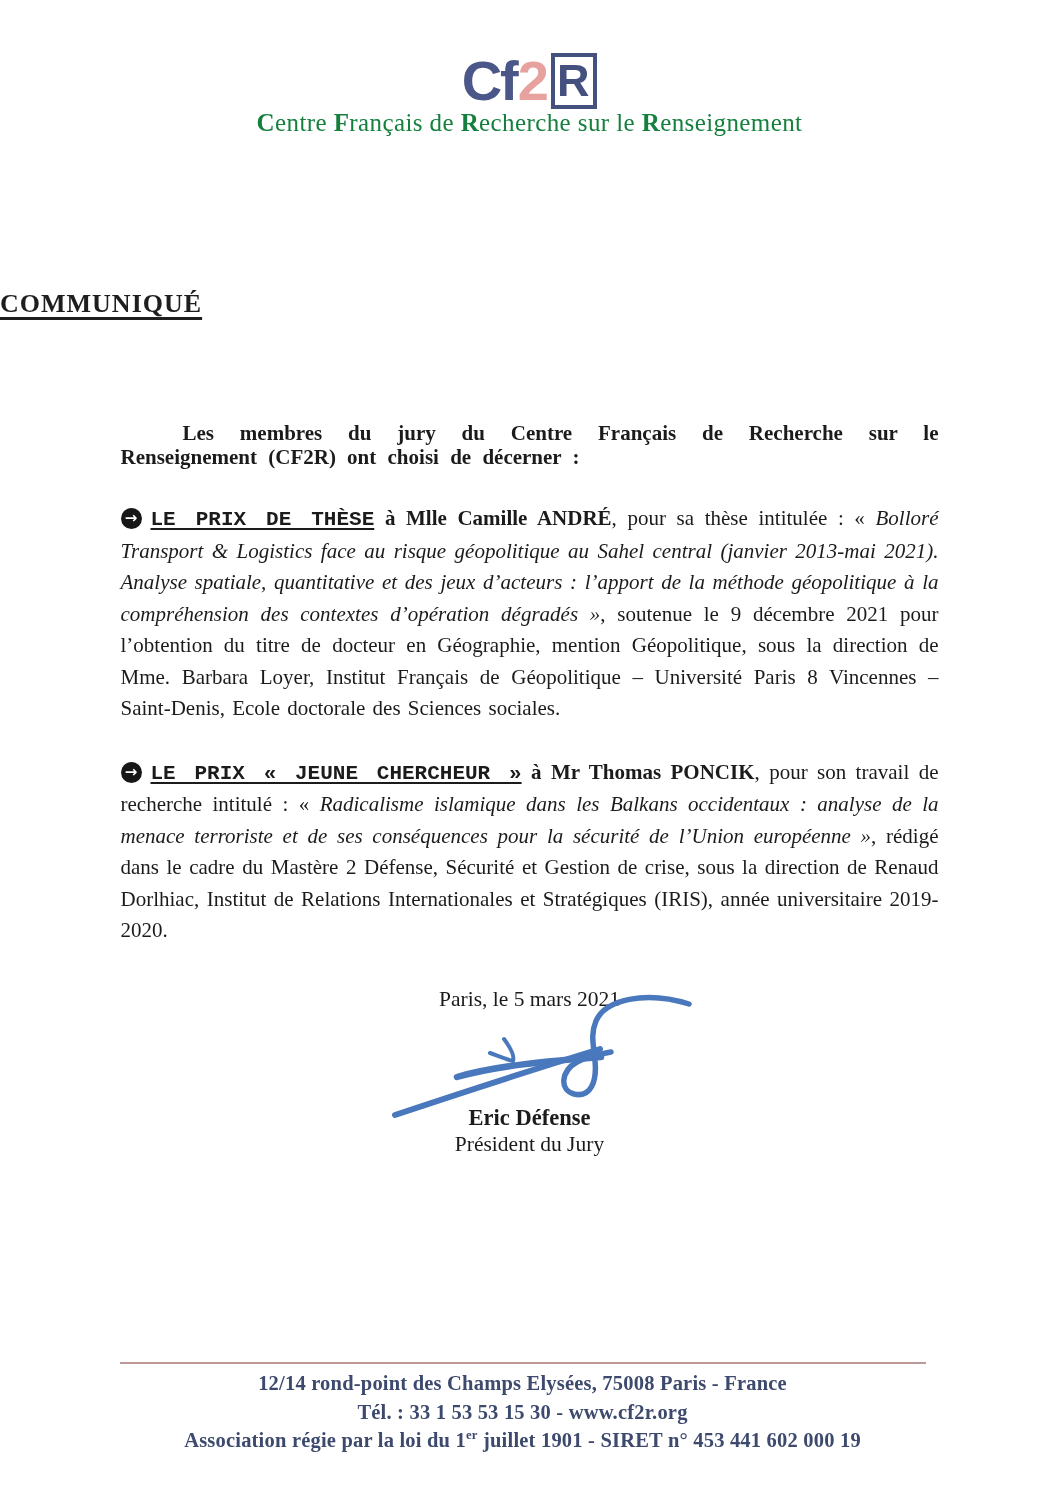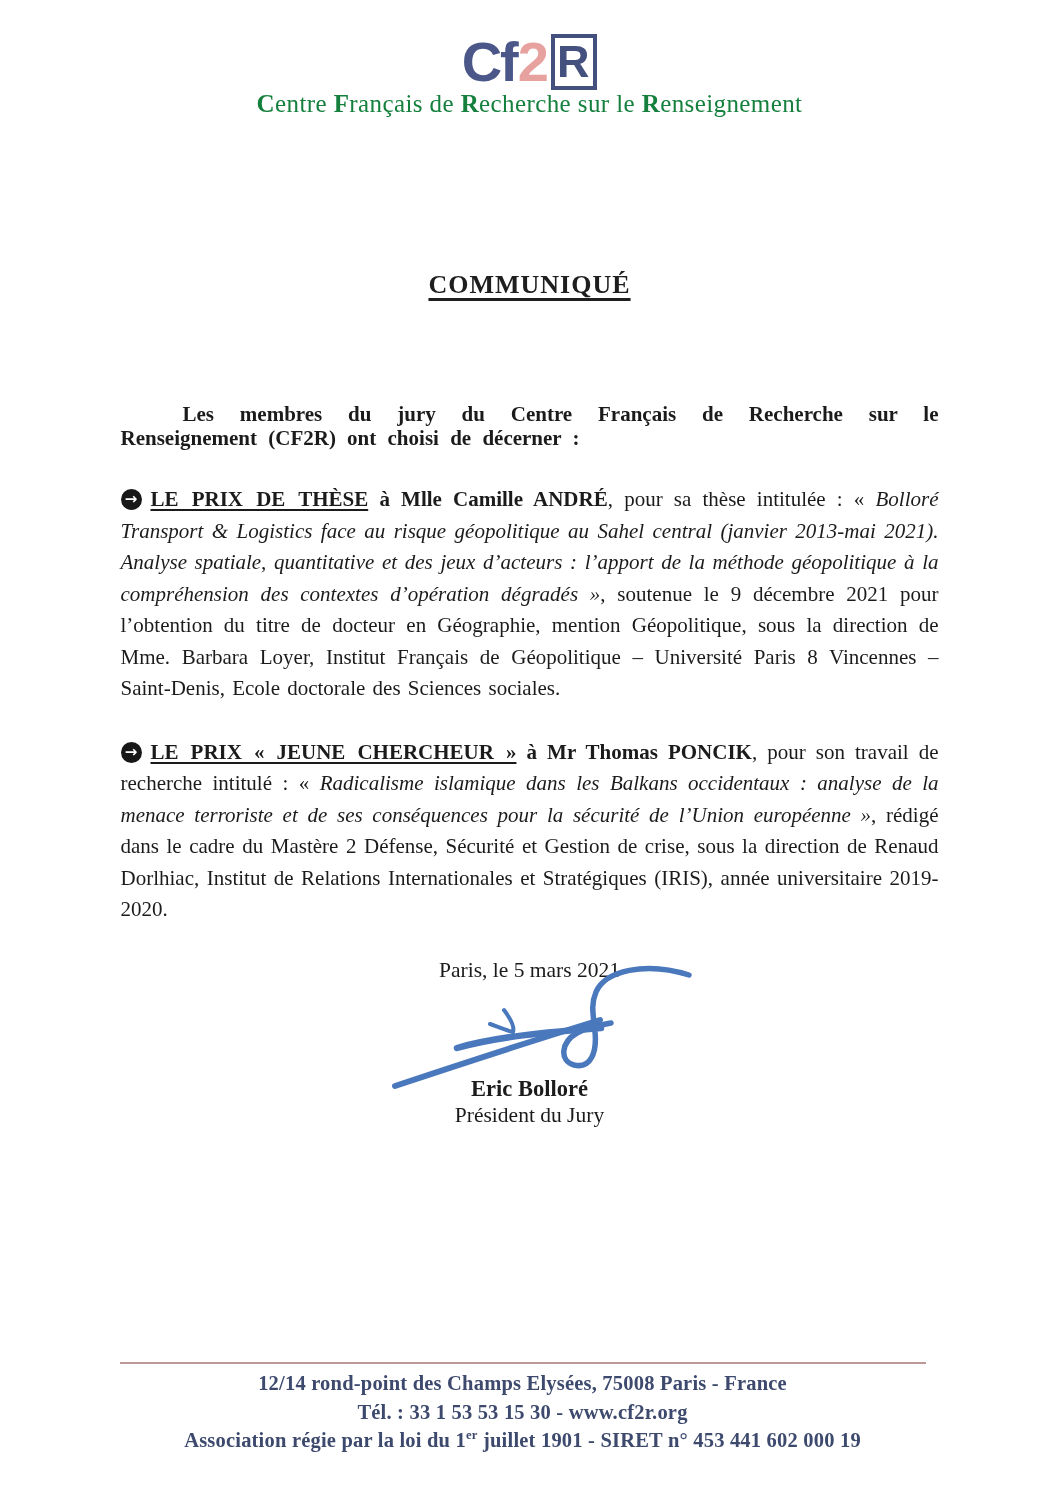--- a/index.html
+++ b/index.html
@@ -4,40 +4,40 @@
 <style>
   html,body{margin:0;padding:0;background:#ffffff;}
   .page{
     width:1059px;height:1496px;position:relative;overflow:hidden;
     background:#ffffff;color:#1b1b1b;
     font-family:"Liberation Serif","DejaVu Serif",serif;
   }
   .content{width:818px;margin:0 auto;}
 
   
-  .logo-block{padding-top:34px;text-align:center;}
+  .logo-block{padding-top:53px;text-align:center;}
   .logo{
     display:inline-flex;align-items:center;line-height:1;
     font-family:"Liberation Sans","DejaVu Sans",sans-serif;
     font-weight:bold;font-size:56px;letter-spacing:-2px;
   }
   .logo-cf{color:#4a5788;}
   .logo-2{color:#e7a19e;padding:0 1px;}
   .logo-r{
     color:#44517f;border:4px solid #44517f;
     font-size:45px;line-height:1;padding:1px 4px 2px 2px;margin-left:3px;
     letter-spacing:0;
   }
   .tagline{
     font-size:25px;color:#15803d;letter-spacing:.4px;
   }
 
   
   .communique{
-    margin:152px 0 0;text-align:center;font-size:26px;font-weight:bold;
+    margin:152px 0 0;text-align:left;font-size:26px;font-weight:bold;
     letter-spacing:1px;color:#1e1e1e;
     text-decoration:underline;text-decoration-thickness:2.5px;text-underline-offset:5px;
   }
   .doc-title{
     margin:96px 0 0;text-align:center;font-size:31px;font-weight:bold;
     letter-spacing:.5px;color:#1e1e1e;
   }
 
   
   .intro{
@@ -46,34 +46,34 @@
   }
   .prize{
     margin:34px 0 0;font-size:21px;line-height:31.5px;
     text-align:justify;word-spacing:2px;
   }
   .prize + .prize{margin-top:32px;}
 
   .run-r{}
   .run-b{font-weight:bold;}
   .run-i{font-style:italic;}
-  .run-bu{font-weight:bold;text-decoration:underline;text-decoration-thickness:2px;text-underline-offset:3px;word-spacing:4px;}
+  .run-bu{font-weight:bold;text-decoration:underline;text-decoration-thickness:2px;text-underline-offset:3px;word-spacing:4px;font-family:Liberation Mono, monospace;}
   .run-sup{vertical-align:super;font-size:.62em;line-height:0;text-align:right;}
   .run-bullet{
     display:inline-block;width:21px;height:21px;border-radius:50%;
     background:#171717;margin-right:9px;vertical-align:-4px;position:relative;
   }
   .bullet-arrow{
     position:absolute;left:0;top:0;right:0;bottom:0;color:#ffffff;
     font-family:"DejaVu Sans",sans-serif;font-weight:bold;font-size:15px;
     line-height:20px;text-align:center;
   }
 
   
-  .date-line{margin:32px 0 0;text-align:center;font-size:21.5px;}
+  .date-line{margin:40px 0 0;text-align:center;font-size:21.5px;}
   .sig-block{text-align:center;}
   .sig-svg{display:block;margin:-24px auto 0;transform:translateX(22px);}
   .sig-svg path{fill:none;stroke-linecap:round;}
   .sig-name{font-weight:bold;font-size:22.5px;margin-top:-16px;line-height:27px;}
   .sig-role{font-size:21.5px;line-height:27.5px;}
 
   
   .footer{position:absolute;left:0;right:14px;top:1362px;text-align:center;}
   .footer-rule{width:806px;margin:0 auto 5px;border-top:2px solid #bd9898;}
   .footer-line{
@@ -106,21 +106,21 @@
 
   <p class="date-line">Paris, le 5 mars 2021</p>
 
   <div class="sig-block">
     <svg class="sig-svg" width="330" height="132" viewBox="0 0 330 132" xmlns="http://www.w3.org/2000/svg">
       <path stroke-width="5.5" d="M302,16 C258,2 218,12 209,33 C203,47 207,59 208,73 C210,93 204,110 187,106 C172,102 174,83 190,74 C201,68 213,66 224,64" stroke="#4a78bc"></path>
       <path stroke-width="6" d="M8,127 C62,109 148,81 213,61" stroke="#4a78bc"></path>
       <path stroke-width="6.5" d="M70,89 C108,78 160,73 214,69" stroke="#4a78bc"></path>
       <path stroke-width="4" d="M117,51 C123,59 128,67 126,73 C118,71 109,67 103,65" stroke="#4a78bc"></path>
     </svg>
-    <div class="sig-name">Eric Bolloré</div>
+    <div class="sig-name">Eric Défense</div>
     <div class="sig-role">Président du Jury</div>
   </div>
 
   <footer class="footer">
     <div class="footer-rule"></div>
     <div class="footer-line">12/14 rond-point des Champs Elysées, 75008 Paris - France</div>
     <div class="footer-line">Tél. : 33 1 53 53 15 30 - www.cf2r.org</div>
     <div class="footer-line"><span class="run-r">Association régie par la loi du 1</span><span class="run-sup">er</span><span class="run-r"> juillet 1901 - SIRET n° 453 441 602 000 19</span></div>
   </footer>
 

